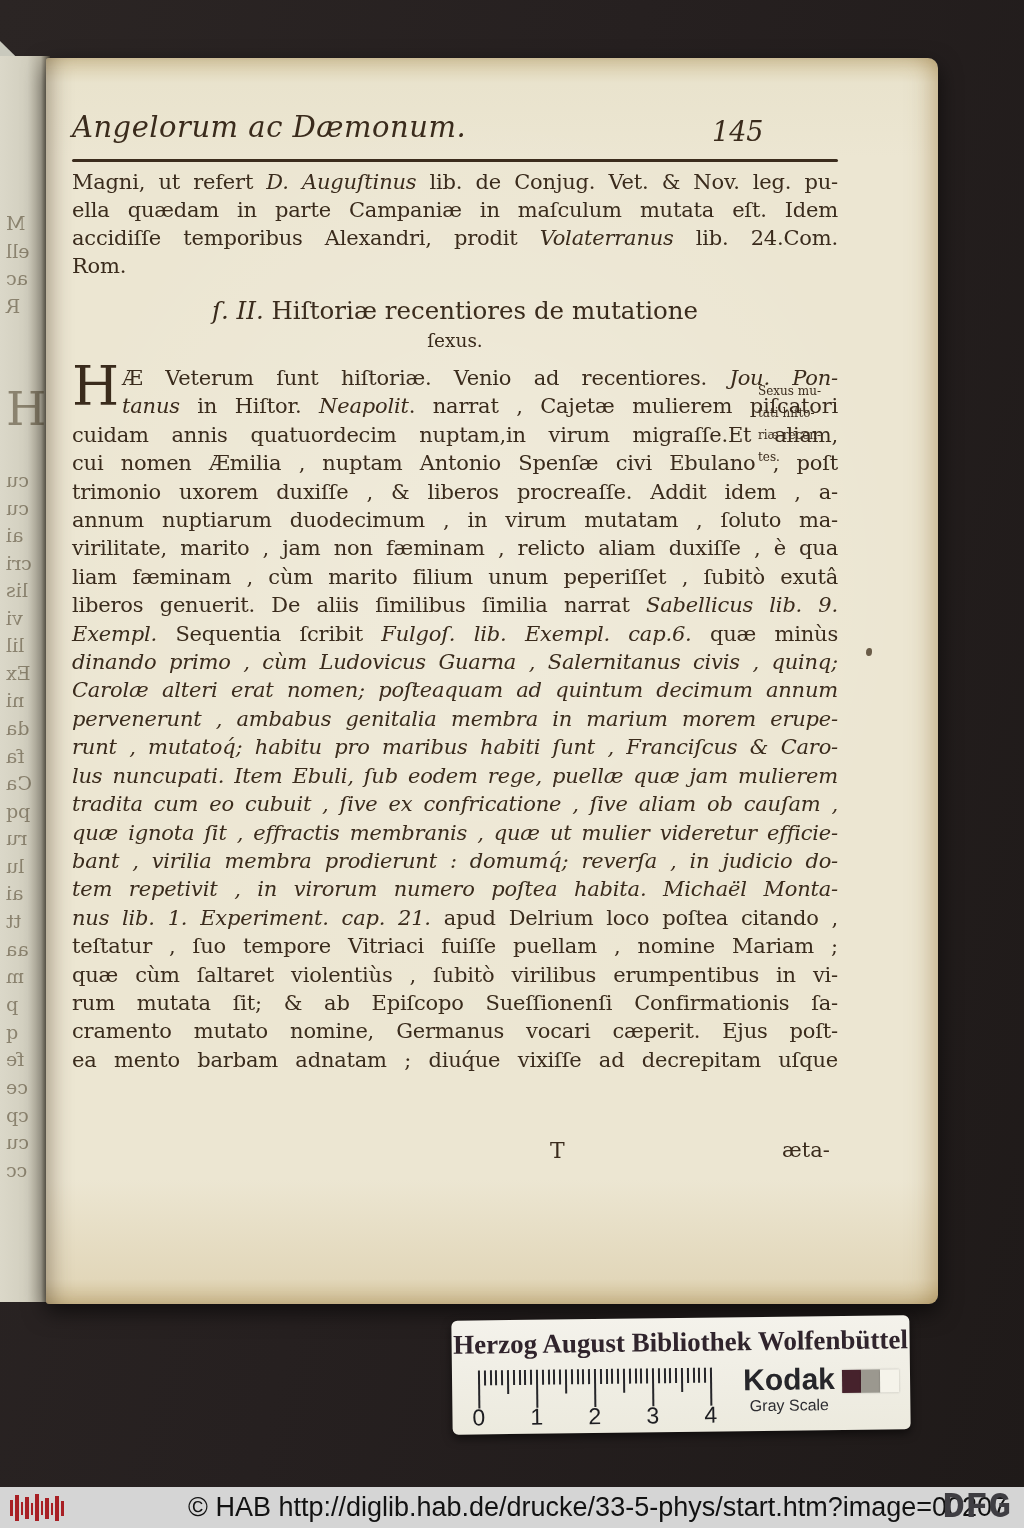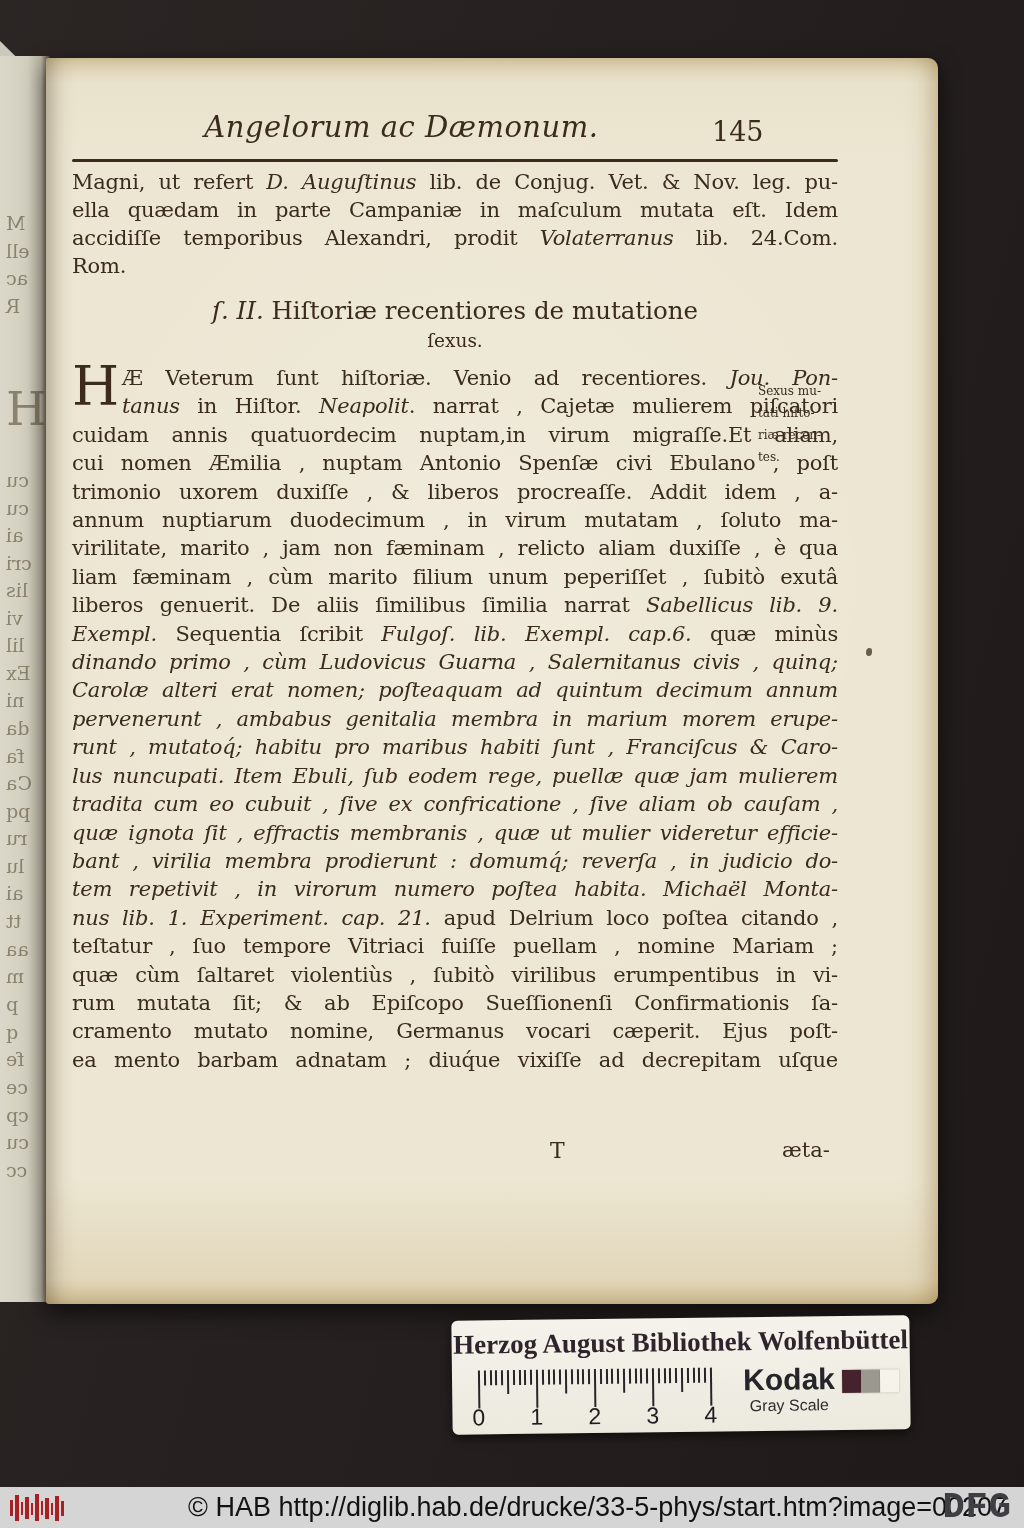--- a/index.html
+++ b/index.html
@@ -32,23 +32,23 @@
   #page{position:absolute;left:46px;top:58px;width:892px;height:1246px;
     border-radius:3px 10px 9px 3px;
     background:
       radial-gradient(ellipse 70% 55% at 48% 42%, rgba(255,255,255,.20), rgba(0,0,0,0) 70%),
       linear-gradient(180deg,#d9cca8 0%,#e9e3cd 2%,#ece6d2 8%,#ece6d2 90%,#e2d7ba 98%,#cfbd92 100%),
       #ece6d2;
     box-shadow:0 8px 22px rgba(0,0,0,.6), inset 16px 0 22px -12px rgba(70,52,28,.45), inset -18px 0 26px -14px rgba(150,115,55,.55);
   }
   .page-inner{position:absolute;left:26px;top:0;width:766px;height:100%;}
 
-  .headline{position:absolute;top:52px;left:0;width:86%;text-align:center;
+  .headline{position:absolute;top:52px;left:0;width:86%;
     font-style:italic;font-size:29px;color:var(--ink);letter-spacing:.5px;}
-  .pageno{position:absolute;top:58px;left:640px;font-size:27px;color:var(--ink);}
+  .pageno{position:absolute;top:58px;left:640px;font-size:27px;font-style:italic;color:var(--ink);}
   .rule{position:absolute;top:101px;left:0;width:100%;height:3px;background:#3b2c1d;border-radius:2px;}
 
   .tline{position:relative;text-align:justify;text-align-last:justify;
     color:var(--ink);white-space:nowrap;}
   .tline.nojust{text-align-last:left;}
   .tline .it{font-style:italic;}
 
   .intro{position:absolute;top:110px;left:0;width:100%;}
   .intro .tline{font-size:21px;line-height:28px;letter-spacing:-.2px;}
 

